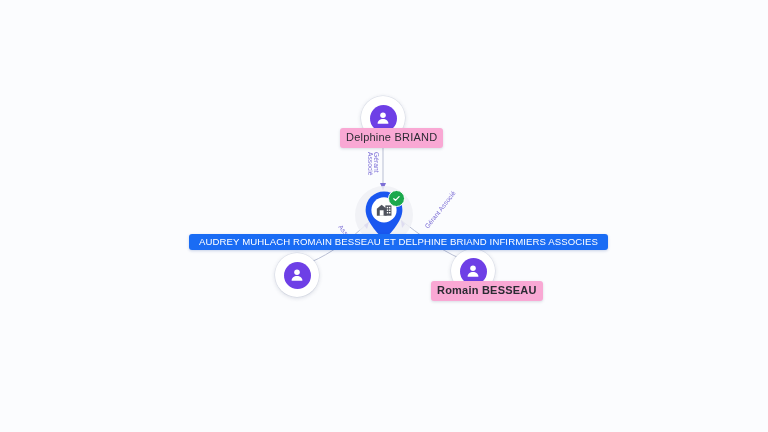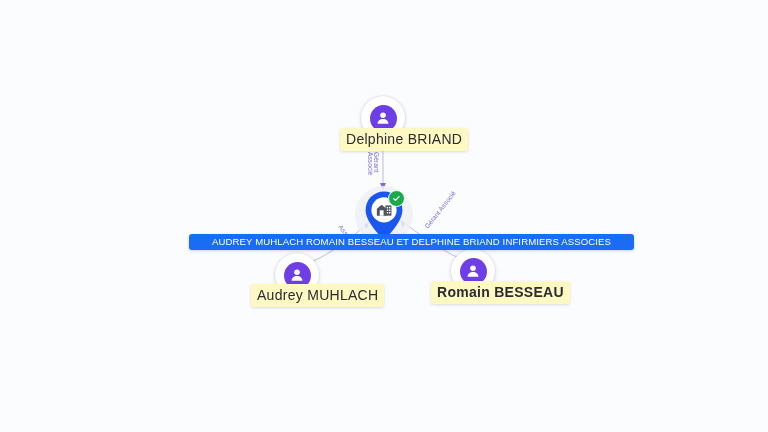--- a/index.html
+++ b/index.html
@@ -50,23 +50,23 @@
     background: #6e3fe6;
     display: flex;
     align-items: center;
     justify-content: center;
   }
   .person-avatar svg { display: block; }
 
   
   .name-chip {
     position: absolute;
-    background: #fef9c3;
+    background: #f9a8d4;
     color: #2b2b33;
-    font-size: 14px;
+    font-size: 11px;
     line-height: 1;
     letter-spacing: 0.02em;
     padding: 4px 6px 5px 6px;
     border-radius: 3px;
     white-space: nowrap;
     box-shadow: 0 1px 3px rgba(40,50,90,0.16);
     z-index: 6;
   }
 
   
@@ -116,21 +116,21 @@
   #company-banner {
     position: absolute;
     left: 189px;
     top: 234px;
     height: 16px;
     line-height: 16px;
     background: #1a6cf4;
     color: #ffffff;
     font-size: 9.6px;
     letter-spacing: 0.01em;
-    padding: 0 23px;
+    padding: 0 10px;
     border-radius: 3px;
     white-space: nowrap;
     z-index: 8;
     box-shadow: 0 1px 3px rgba(20,60,150,0.22);
   }
 
   
   .edge-label {
     position: absolute;
     color: #7d6fd6;
@@ -197,21 +197,20 @@
   <div class="name-chip" style="left:340px; top:128px;">Delphine BRIAND</div>
 
   <div class="person-node" style="left:275px; top:253px;">
     <div class="person-avatar">
       <svg width="18" height="18" viewBox="0 0 24 24" fill="#ffffff">
         <circle cx="12" cy="8.2" r="3.7"></circle>
         <path d="M4.8 19.5c0-3.9 3.2-6.2 7.2-6.2s7.2 2.3 7.2 6.2z"></path>
       </svg>
     </div>
   </div>
-  <div class="name-chip" style="left:251px; top:284px;">Audrey MUHLACH</div>
 
   <div class="person-node" style="left:451px; top:249px;">
     <div class="person-avatar">
       <svg width="18" height="18" viewBox="0 0 24 24" fill="#ffffff">
         <circle cx="12" cy="8.2" r="3.7"></circle>
         <path d="M4.8 19.5c0-3.9 3.2-6.2 7.2-6.2s7.2 2.3 7.2 6.2z"></path>
       </svg>
     </div>
   </div>
   <div class="name-chip" style="left:431px; top:281px;font-weight:bold;">Romain BESSEAU</div>

